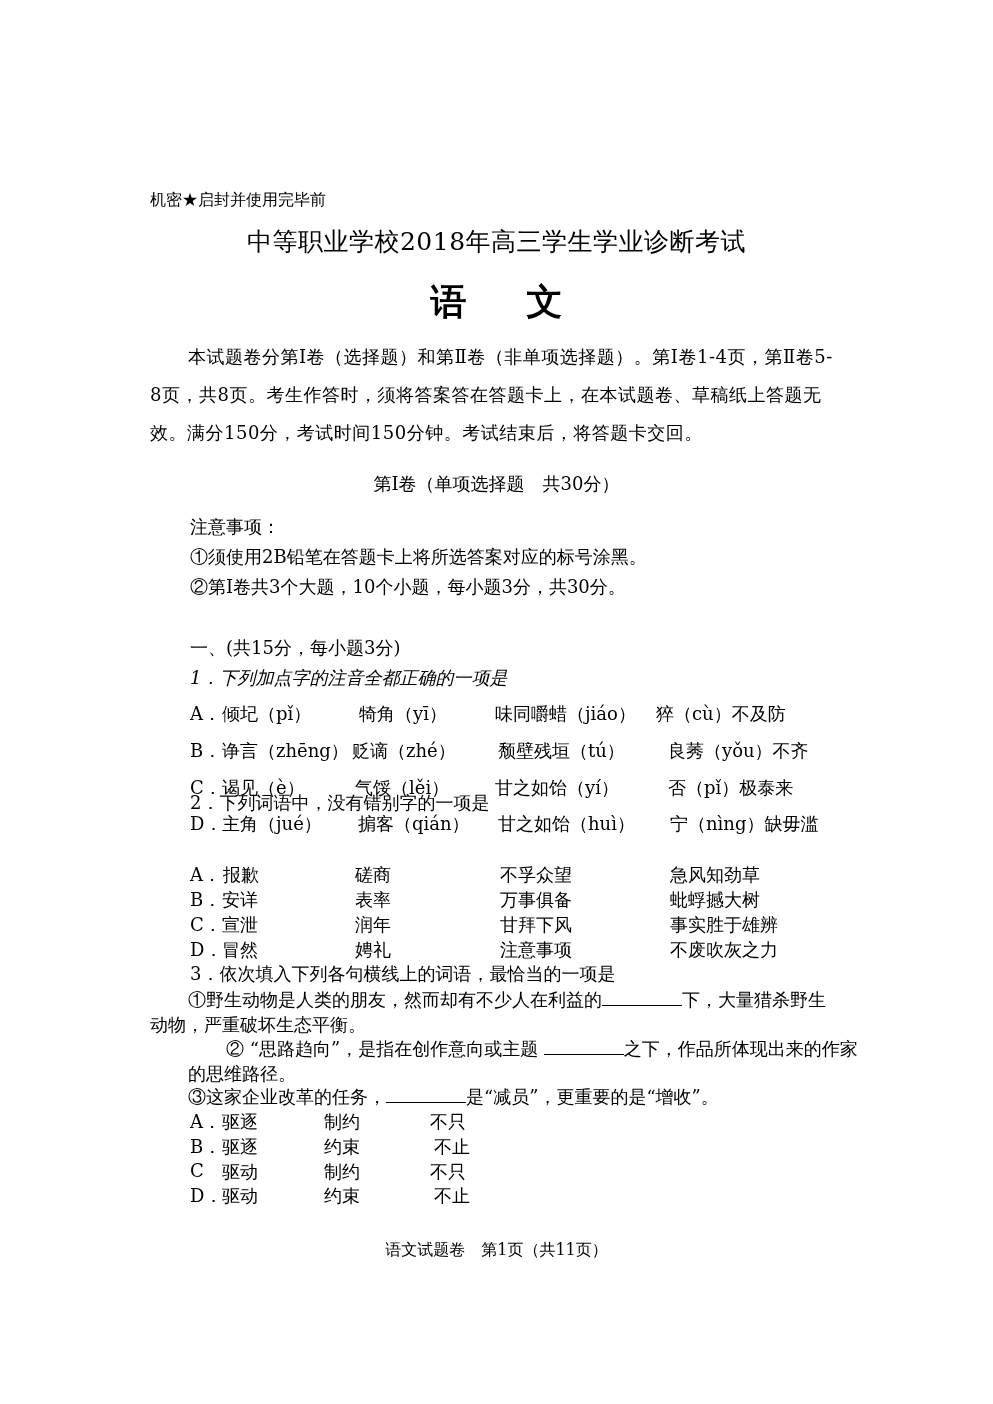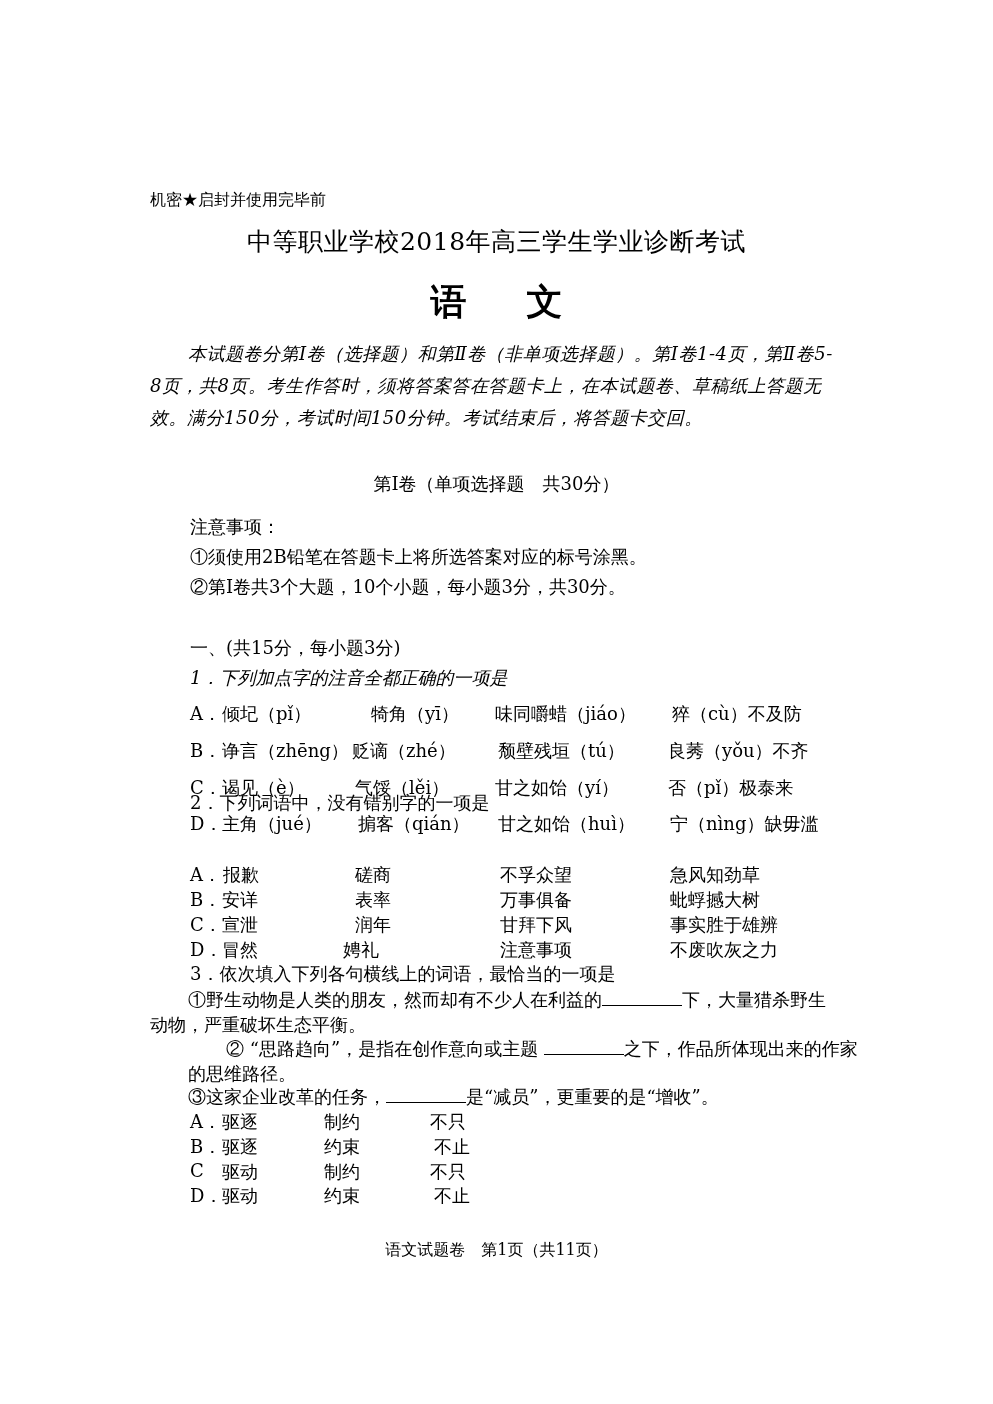--- a/index.html
+++ b/index.html
@@ -10,21 +10,21 @@
   .abs { position: absolute; white-space: nowrap; }
   .sans { font-family: Liberation Sans, sans-serif; }
   .serif { font-family: "DejaVu Serif", "Liberation Serif", serif; }
 
   .confidential { left: 150px; top: 190px; font-size: 16px; }
   .exam-title { left: 0; width: 993px; text-align: center; top: 225px; font-size: 25px; letter-spacing: 0.5px; }
   .subject-title { left: 0; width: 993px; text-align: center; top: 278px; font-size: 36px; font-weight: bold; letter-spacing: 0; }
   .subject-title span { display: inline-block; }
   .subject-title .gap { width: 60px; }
 
-  .body-text { font-size: 18px; line-height: 32px; font-style: italic; }
+  .body-text { font-size: 18px; line-height: 38px; }
   .intro { left: 150px; top: 338px; width: 690px; white-space: normal; text-indent: 38px; letter-spacing: 0.5px; }
 
   .section-head { left: 0; width: 993px; text-align: center; top: 472px; font-size: 18px; }
   .notes-title { left: 190px; top: 515px; font-size: 18px; }
   .note1 { left: 190px; top: 545px; font-size: 18px; }
   .note2 { left: 190px; top: 575px; font-size: 18px; }
 
   .part1-head { left: 190px; top: 636px; font-size: 18px; }
   .q-stem { left: 190px; font-size: 18px; }
 
@@ -52,23 +52,23 @@
 <div class="abs serif note1">①须使用2B铅笔在答题卡上将所选答案对应的标号涂黑。</div>
 <div class="abs serif note2">②第Ⅰ卷共3个大题，10个小题，每小题3分，共30分。</div>
 
 <div class="abs serif part1-head">一、(共15分，每小题3分)</div>
 
 <div class="abs serif q-stem" style="top:666px;font-style:italic;">1．下列加点字的注音全都正确的一项是</div>
 
 <div class="opt-row serif" style="top:702px;">
   <span class="cell" style="left:0">A．</span>
   <span class="cell" style="left:32px">倾圮（pǐ）</span>
-  <span class="cell" style="left:181px">犄角（yī）</span>
+  <span class="cell" style="left:169px">犄角（yī）</span>
   <span class="cell" style="left:305px">味同嚼蜡（jiáo）</span>
-  <span class="cell" style="left:482px">猝（cù）不及防</span>
+  <span class="cell" style="left:466px">猝（cù）不及防</span>
 </div>
 <div class="opt-row serif" style="top:739px;">
   <span class="cell" style="left:0">B．</span>
   <span class="cell" style="left:32px">诤言（zhēng）</span>
   <span class="cell" style="left:162px">贬谪（zhé）</span>
   <span class="cell" style="left:308px">颓壁残垣（tú）</span>
   <span class="cell" style="left:478px">良莠（yǒu）不齐</span>
 </div>
 <div class="opt-row serif" style="top:776px;">
   <span class="cell" style="left:0">C．</span>
@@ -103,21 +103,21 @@
 <div class="opt-row serif" style="top:913px;">
   <span class="cell" style="left:0">C．</span>
   <span class="cell" style="left:32px">宣泄</span>
   <span class="cell" style="left:165px">润年</span>
   <span class="cell" style="left:310px">甘拜下风</span>
   <span class="cell" style="left:480px">事实胜于雄辨</span>
 </div>
 <div class="opt-row serif" style="top:938px;">
   <span class="cell" style="left:0">D．</span>
   <span class="cell" style="left:32px">冒然</span>
-  <span class="cell" style="left:153px">娉礼</span>
+  <span class="cell" style="left:165px">娉礼</span>
   <span class="cell" style="left:310px">注意事项</span>
   <span class="cell" style="left:480px">不废吹灰之力</span>
 </div>
 
 <div class="abs serif q-stem" style="top:962px;">3．依次填入下列各句横线上的词语，最恰当的一项是</div>
 
 <div class="abs serif para" style="top:987px;">
   <span>①野生动物是人类的朋友，然而却有不少人在利益的</span><span class="blank"></span><span>下，大量猎杀野生动物，严重破坏生态平衡。</span>
 </div>
 <div class="abs serif para" style="top:1036px;margin-left:38px;">

